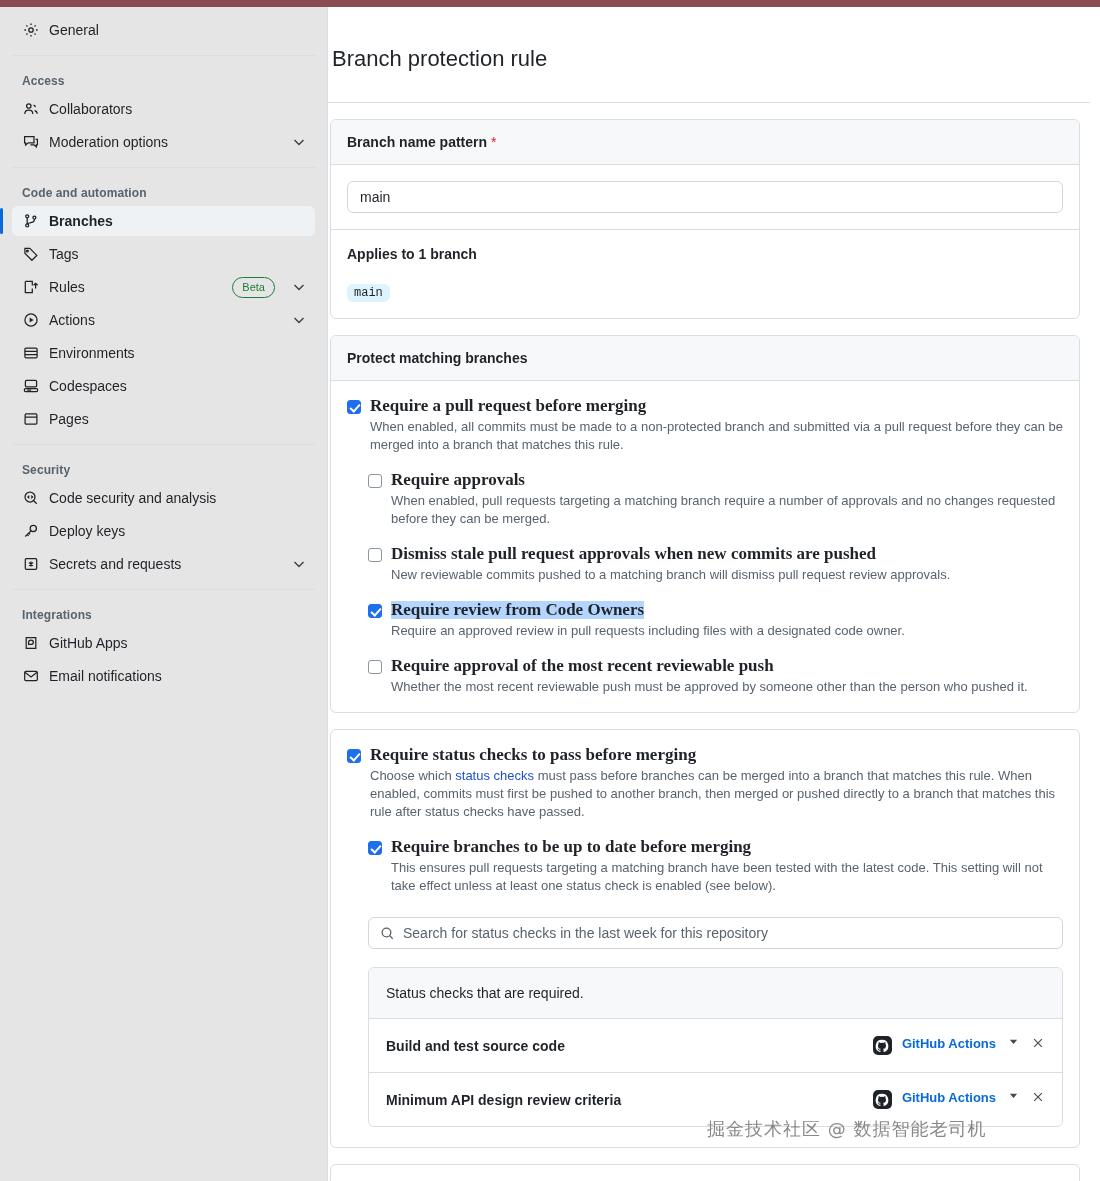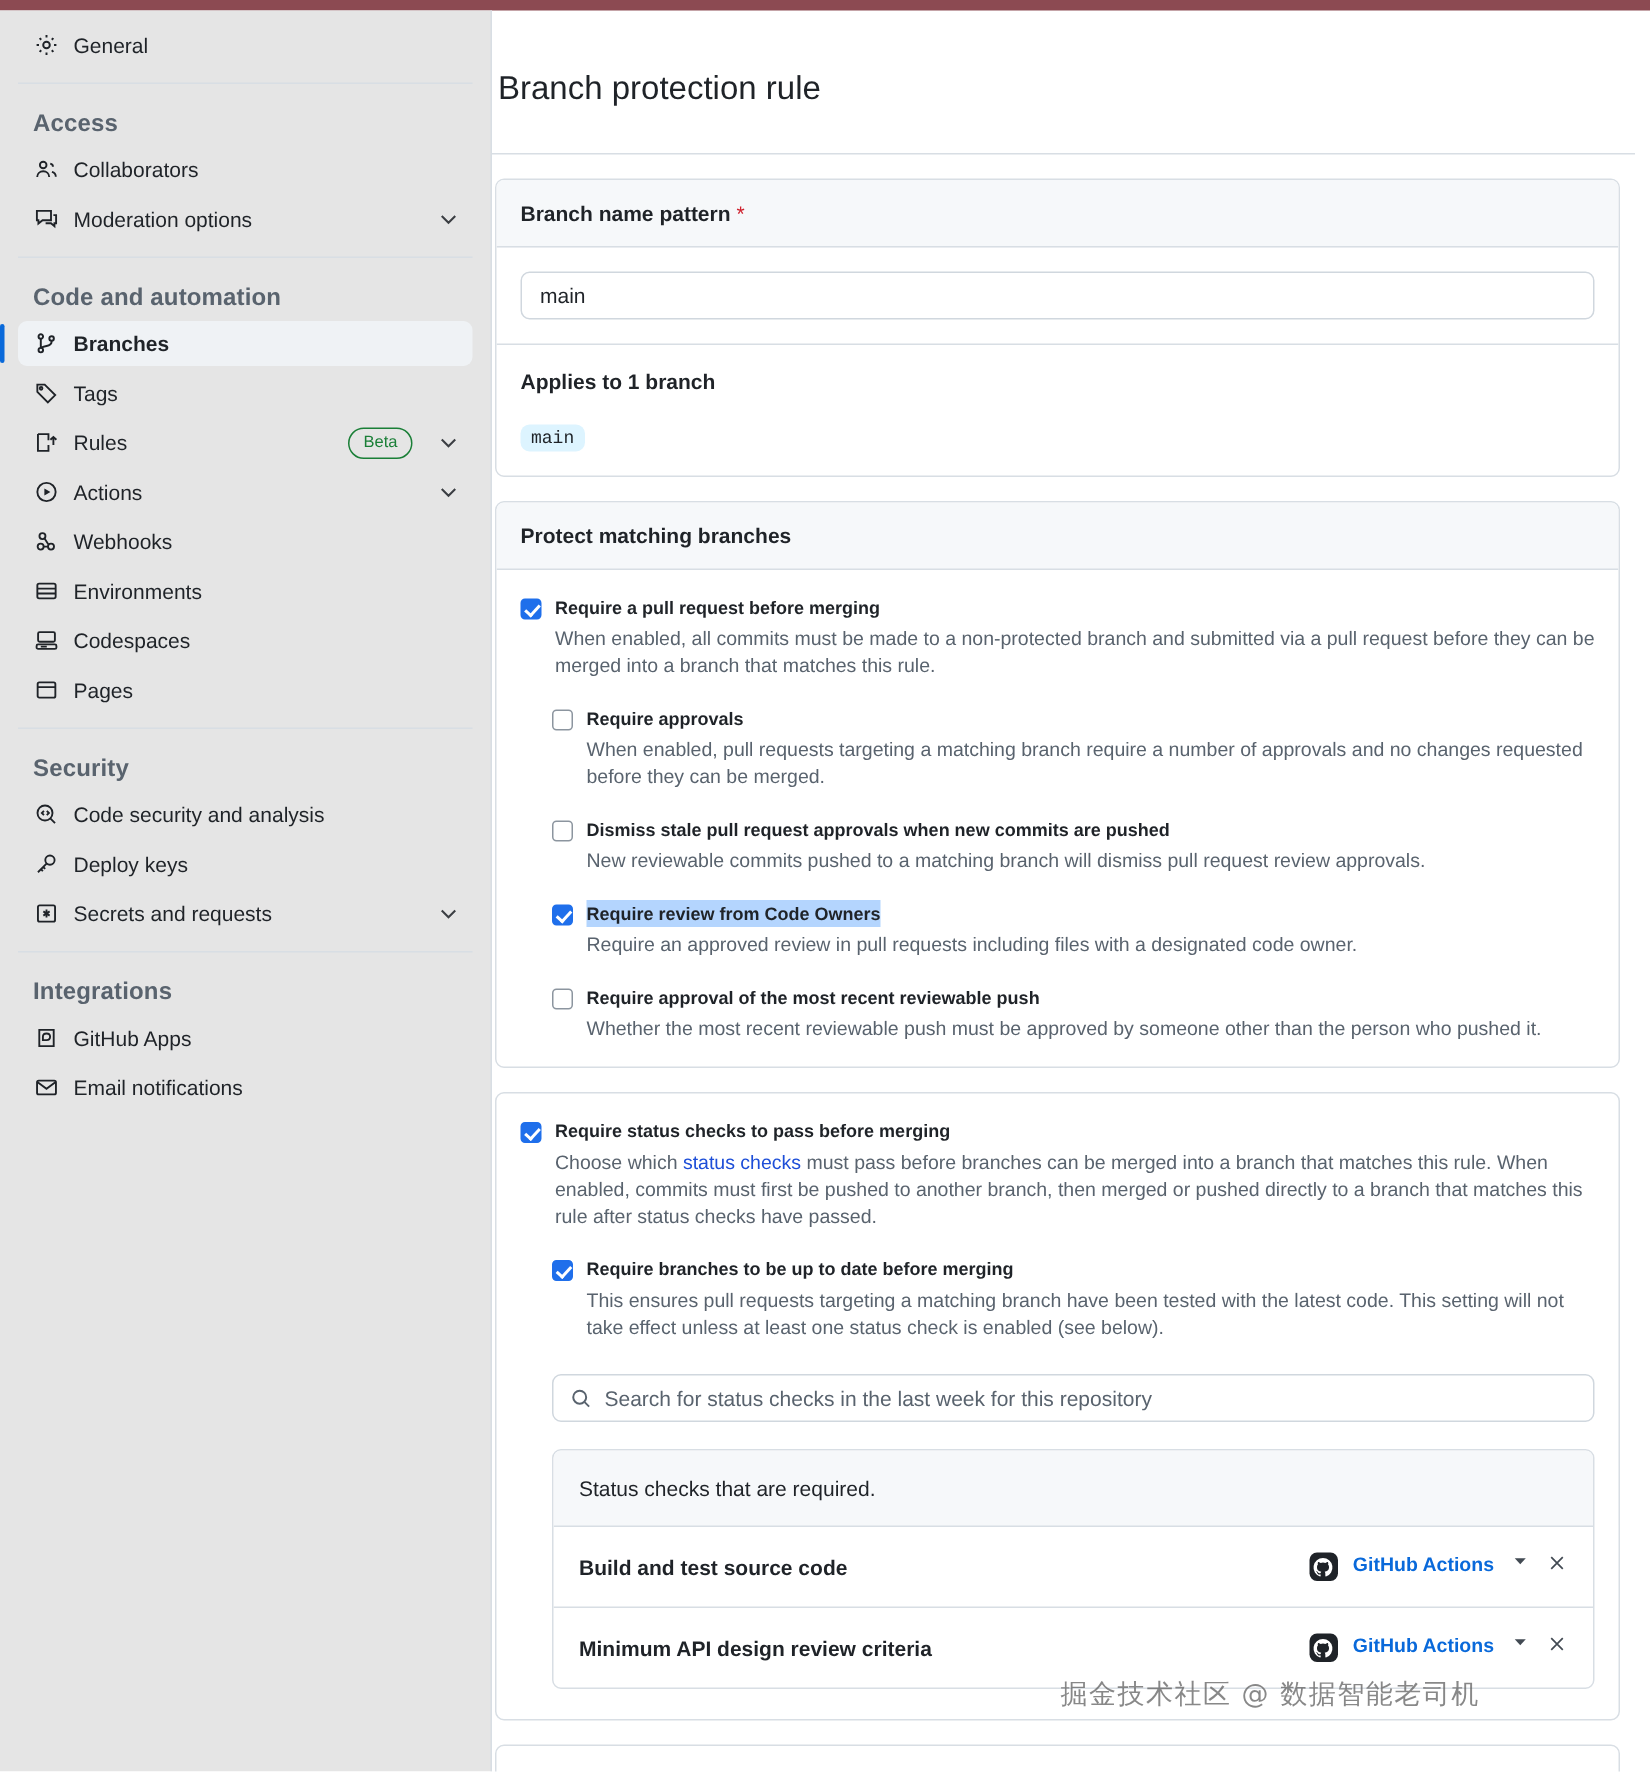--- a/index.html
+++ b/index.html
@@ -18,21 +18,21 @@
   
   .sidebar {
     width: 328px; flex: 0 0 328px;
     border-right: 1px solid #d8dee4;
     padding: 8px 0 0 0;
     background: #e5e5e5;
   }
   .nav-group { padding: 0 12px; }
   .nav-sep { height: 1px; background: #d8dee4; margin: 10px 12px; }
   .group-title {
-    font-size: 16px; font-weight: 600; color: #59636e;
+    font-size: 12px; font-weight: 600; color: #59636e;
     padding: 8px 8px 6px 10px; letter-spacing: .1px;
   }
   .nav-item {
     display: flex; align-items: center; gap: 10px;
     height: 30px; padding: 0 8px 0 10px;
     border-radius: 6px; font-size: 14px; color: #1f2328;
     position: relative; margin-bottom: 3px;
   }
   .nav-item .label { flex: 1 1 auto; white-space: nowrap; }
   .nav-item.active { background: #eff2f5; font-weight: 600; }
@@ -87,21 +87,21 @@
     width: 14px; height: 14px; flex: 0 0 14px; margin-top: 3px;
     border-radius: 3px; border: 1px solid #8c959f; background: #ffffff;
     position: relative;
   }
   .cb.checked { background: #1f6feb; border-color: #1f6feb; }
   .cb.checked::after {
     content: ""; position: absolute; left: 4px; top: 1px;
     width: 4px; height: 8px; border: solid #ffffff;
     border-width: 0 2px 2px 0; transform: rotate(42deg);
   }
-  .cb-label { font-size: 12px; font-weight: 600; line-height: 18px; }
+  .cb-label { font-size: 17px; font-weight: 600; line-height: 18px; font-family: Liberation Serif, serif; }
   .cb-label.sel { background: #b4d5fe; }
   .cb-desc {
     font-size: 13px; color: #59636e; line-height: 18px;
     margin: 3px 0 0 23px; max-width: 706px;
   }
   .nested { margin-left: 21px; margin-top: 17px; }
   .nested .cb-desc { margin-left: 23px; max-width: 684px; }
   .lnk { color: #1d4ed8; text-decoration: none; }
 
   .search-wrap { margin: 22px 0 0 21px; }
@@ -245,31 +245,20 @@
           </svg>
         </span>
         <span class="label">Actions</span>
         <span class="chev">
           <svg width="16" height="16" viewBox="0 0 16 16" fill="none" stroke="currentColor" stroke-width="1.4">
               <path d="M3.5 6l4.5 4.5L12.5 6"></path>
             </svg>
         </span>
       </div>
 
-      <div class="nav-item">
-        <span class="nav-icon">
-          <svg width="16" height="16" viewBox="0 0 16 16" fill="none" stroke="currentColor" stroke-width="1.25">
-            <circle cx="5.3" cy="4.4" r="2"></circle>
-              <circle cx="11" cy="11.4" r="2"></circle>
-              <circle cx="4.1" cy="11.4" r="2"></circle>
-            <path d="M6.6 5.9l2.6 4M9.1 11.4H6.1"></path>
-          </svg>
-        </span>
-        <span class="label">Webhooks</span>
-      </div>
 
       <div class="nav-item">
         <span class="nav-icon">
           <svg width="16" height="16" viewBox="0 0 16 16" fill="none" stroke="currentColor" stroke-width="1.25">
             <rect x="1.9" y="3.1" width="12.2" height="9.8" rx="1.2"></rect>
             <path d="M1.9 6.4h12.2M1.9 9.7h12.2M4.5 4.8h.01M4.5 8.1h.01M4.5 11.3h.01"></path>
           </svg>
         </span>
         <span class="label">Environments</span>
       </div>

